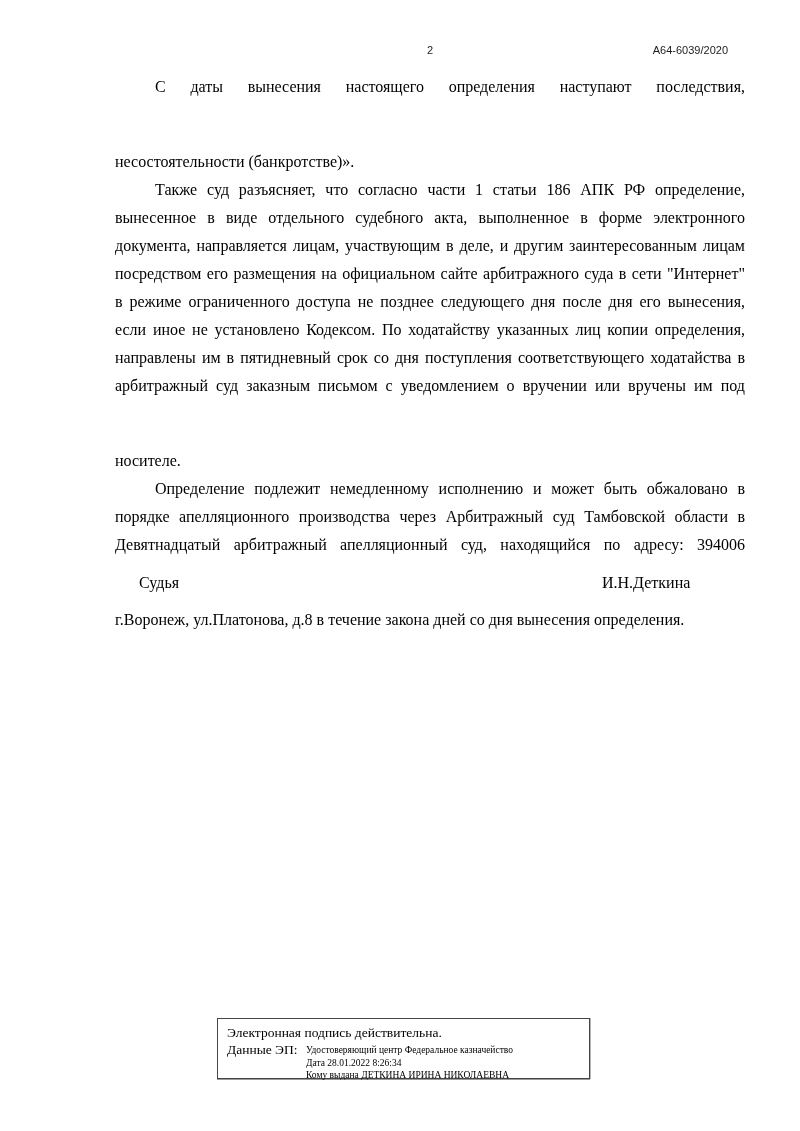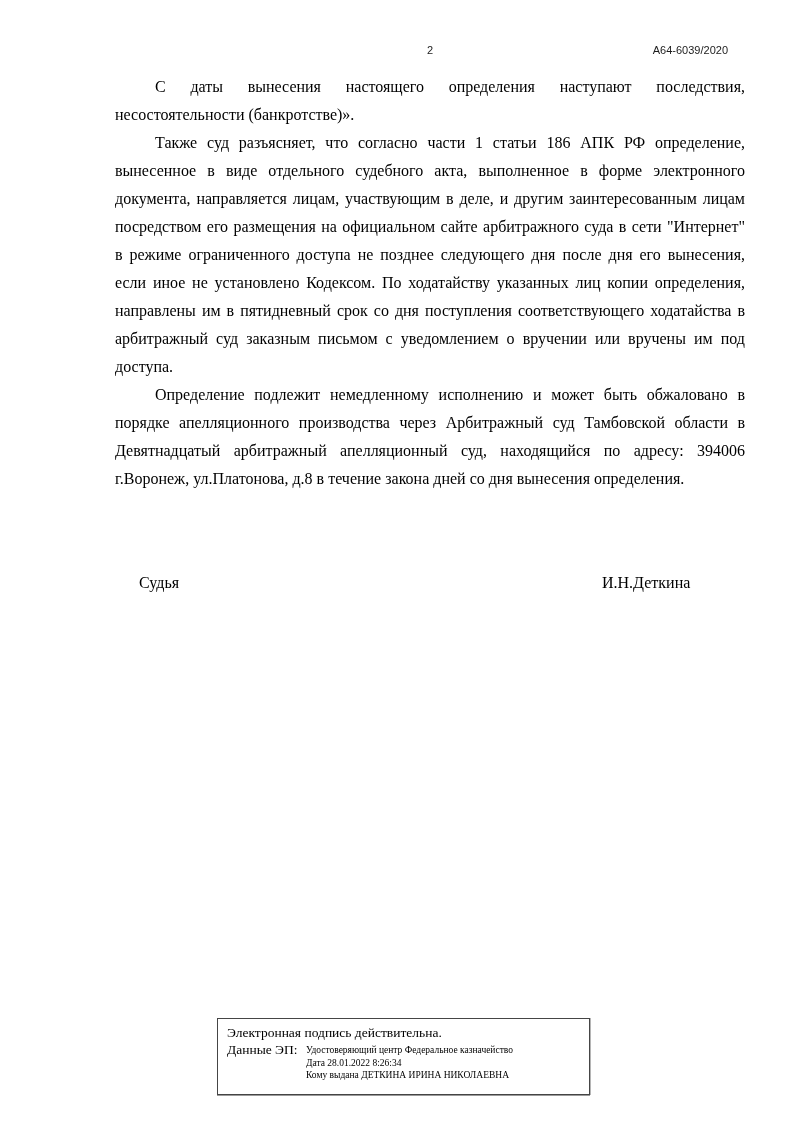--- a/index.html
+++ b/index.html
@@ -40,41 +40,41 @@
     font-size: 16px;
     line-height: 28px;
   }
   .paragraph { margin: 0; }
   .line {
     text-align: justify;
     text-align-last: justify;
     white-space: normal;
   }
   .line.para-first { text-indent: 40px; }
-  .line.para-last { text-align-last: left; }
+  .line.para-last { text-align-last: left; margin-top: 47px; }
 
   
   .signature-row {
     position: absolute;
     left: 115px;
     top: 574px;
     width: 630px;
     height: 22px;
     font-size: 16px;
   }
   .signature-role { position: absolute; left: 24px; }
   .signature-name { position: absolute; left: 487px; }
 
   
   .stamp-box {
     position: absolute;
     left: 217px;
     top: 1018px;
     width: 373px;
-    height: 77px;
+    height: 61px;
     box-sizing: border-box;
     border: 1px solid #454545;
     box-shadow: 0 1px 0 #9a9a9a, 1px 0 0 #b5b5b5;
     background: #ffffff;
     padding: 5px 8px 4px 9px;
   }
   .stamp-title {
     font-size: 13.5px;
     line-height: 17px;
     margin-bottom: 1px;
@@ -109,21 +109,21 @@
       </div>
       <div class="paragraph">
         <div class="line para-first">Также суд разъясняет, что согласно части 1 статьи 186 АПК РФ определение,</div>
         <div class="line">вынесенное в виде отдельного судебного акта, выполненное в форме электронного</div>
         <div class="line">документа, направляется лицам, участвующим в деле, и другим заинтересованным лицам</div>
         <div class="line">посредством его размещения на официальном сайте арбитражного суда в сети "Интернет"</div>
         <div class="line">в режиме ограниченного доступа не позднее следующего дня после дня его вынесения,</div>
         <div class="line">если иное не установлено Кодексом. По ходатайству указанных лиц копии определения,</div>
         <div class="line">направлены им в пятидневный срок со дня поступления соответствующего ходатайства в</div>
         <div class="line">арбитражный суд заказным письмом с уведомлением о вручении или вручены им под</div>
-        <div class="line para-last">доступа.</div>
+        <div class="line para-last">носителе.</div>
       </div>
       <div class="paragraph">
         <div class="line para-first">Определение подлежит немедленному исполнению и может быть обжаловано в</div>
         <div class="line">порядке апелляционного производства через Арбитражный суд Тамбовской области в</div>
         <div class="line">Девятнадцатый арбитражный апелляционный суд, находящийся по адресу: 394006</div>
         <div class="line para-last">г.Воронеж, ул.Платонова, д.8 в течение закона дней со дня вынесения определения.</div>
       </div>
     </div>
 
   <div class="signature-row">

